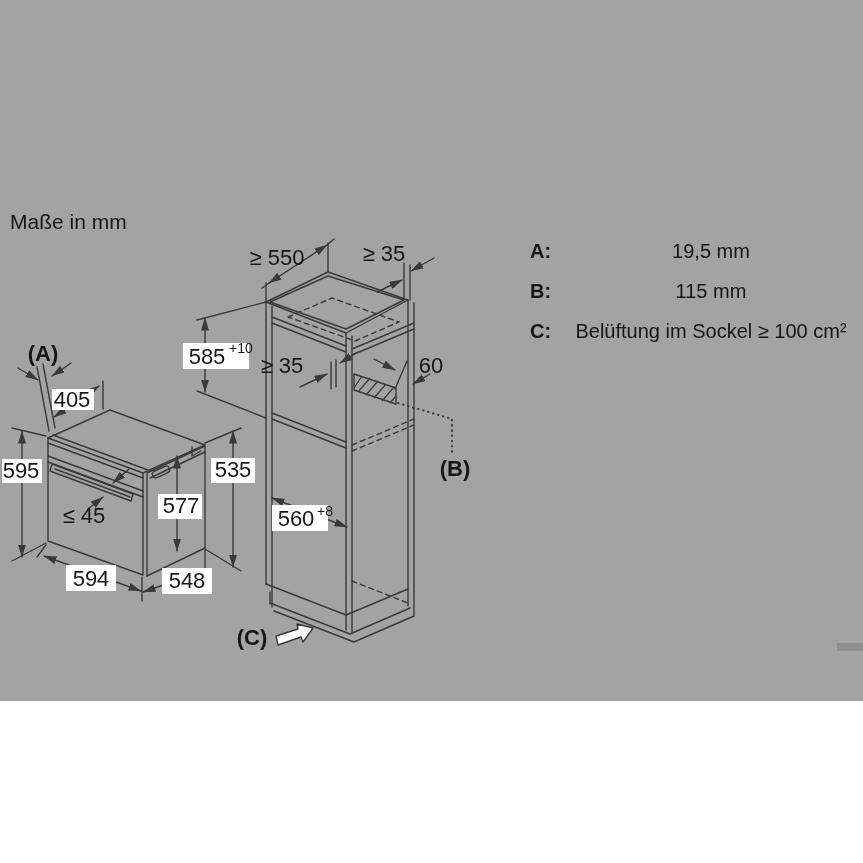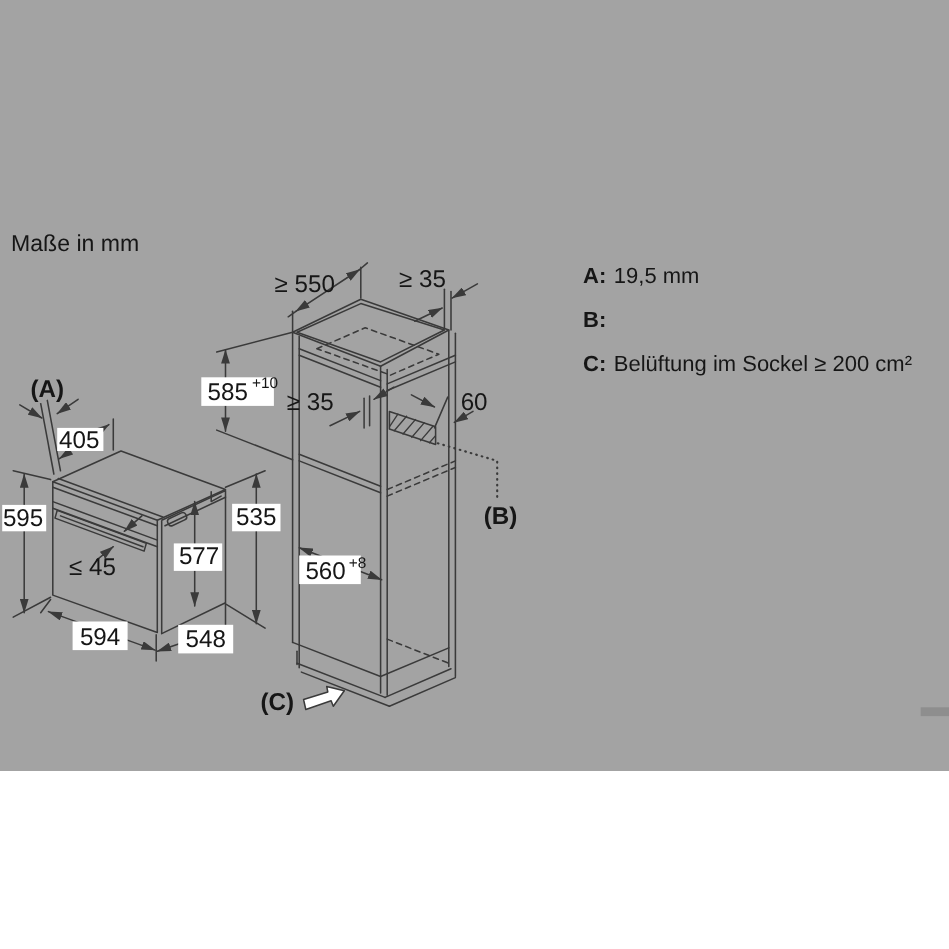--- a/index.html
+++ b/index.html
@@ -3,21 +3,21 @@
 <meta charset="utf-8">
 <style>
   html,body{margin:0;padding:0;background:#fff;}
   .stage{position:relative;width:863px;height:701px;background:#a3a3a3;overflow:hidden;
          font-family:"Liberation Sans",sans-serif;color:#161616;}
   .title{position:absolute;left:10px;top:210px;font-size:21px;color:#161616;}
   .legend{position:absolute;left:530px;top:240px;width:334px;}
   .legend-row{display:flex;margin-bottom:17px;font-size:20px;line-height:23px;color:#161616;}
   .legend-key{font-weight:bold;width:28px;flex:0 0 28px;}
   .legend-lines{flex:1;}
-  .legend-line{display:block;}
+  .legend-line{display:block;text-align:center;}
   .scrollbar-frag{position:absolute;left:837px;top:643px;width:26px;height:8px;background:#8e8e8e;}
   svg{position:absolute;left:0;top:0;}
   .ln{fill:none;stroke:#3a3a3a;stroke-width:1.4;stroke-linecap:round;stroke-linejoin:round;}
   .dash{stroke-dasharray:5 4;}
   .dot{stroke-dasharray:0.6 4.6;stroke-width:2;stroke-linecap:round;}
   .wbg{fill:#ffffff;stroke:none;}
   .dimtxt{font-family:"Liberation Sans",sans-serif;font-size:22px;fill:#161616;text-anchor:middle;}
   .suptxt{font-family:"Liberation Sans",sans-serif;font-size:14px;fill:#161616;text-anchor:start;}
   .boldtxt{font-weight:bold;}
   .hatchfill{fill:none;stroke:#3a3a3a;stroke-width:1.2;}
@@ -216,24 +216,25 @@
   <div class="legend">
     <div class="legend-row">
       <span class="legend-key">A:</span>
       <span class="legend-lines">
         <span class="legend-line">19,5 mm</span>
       </span>
     </div>
     <div class="legend-row">
       <span class="legend-key">B:</span>
       <span class="legend-lines">
+        <span class="legend-line">115 mm</span>
       </span>
     </div>
     <div class="legend-row">
       <span class="legend-key">C:</span>
       <span class="legend-lines">
-        <span class="legend-line">Belüftung im Sockel ≥ 200 cm²</span>
+        <span class="legend-line">Belüftung im Sockel ≥ 100 cm²</span>
       </span>
     </div>
   </div>
 
   <div class="scrollbar-frag"></div>
 </div>
 
 </body></html>

